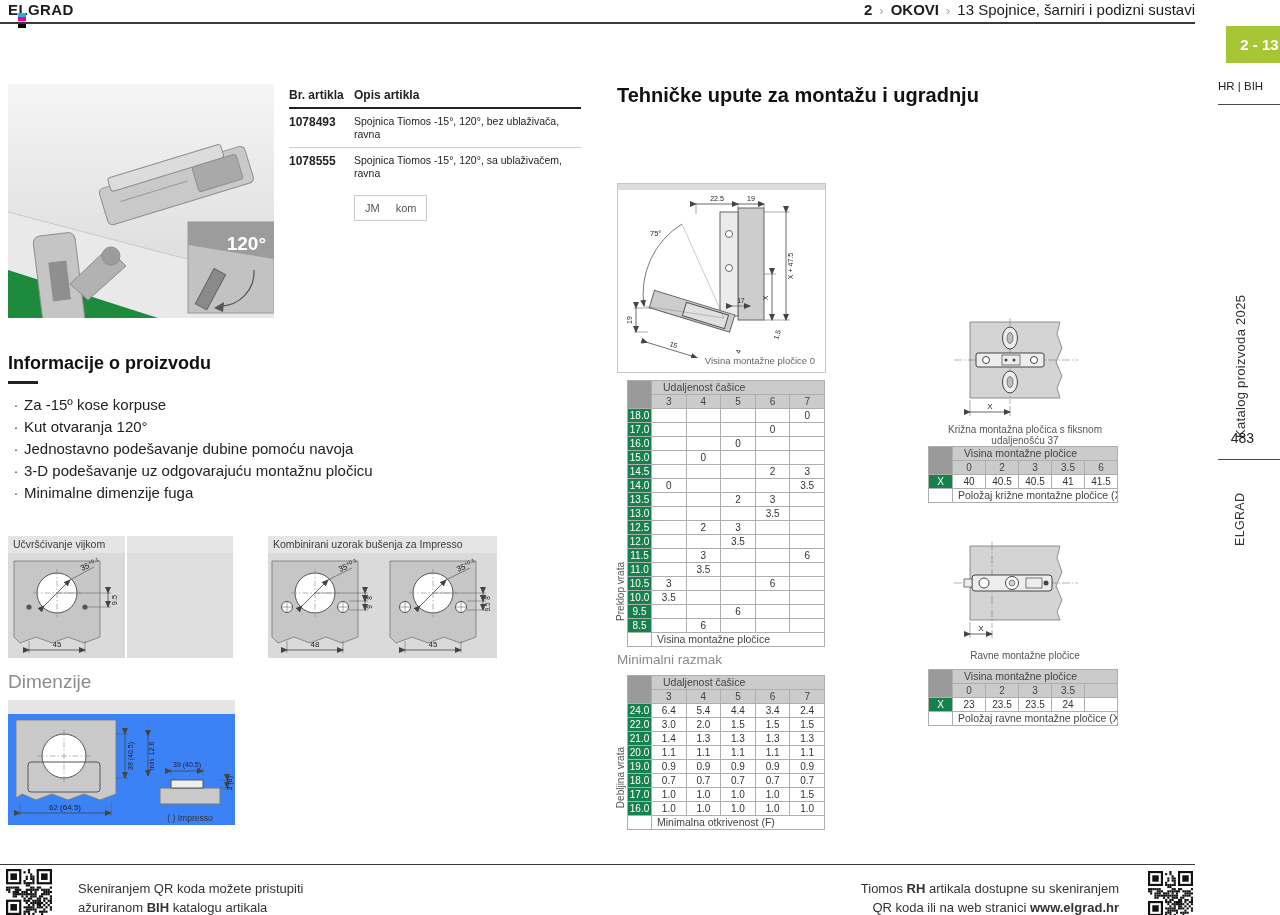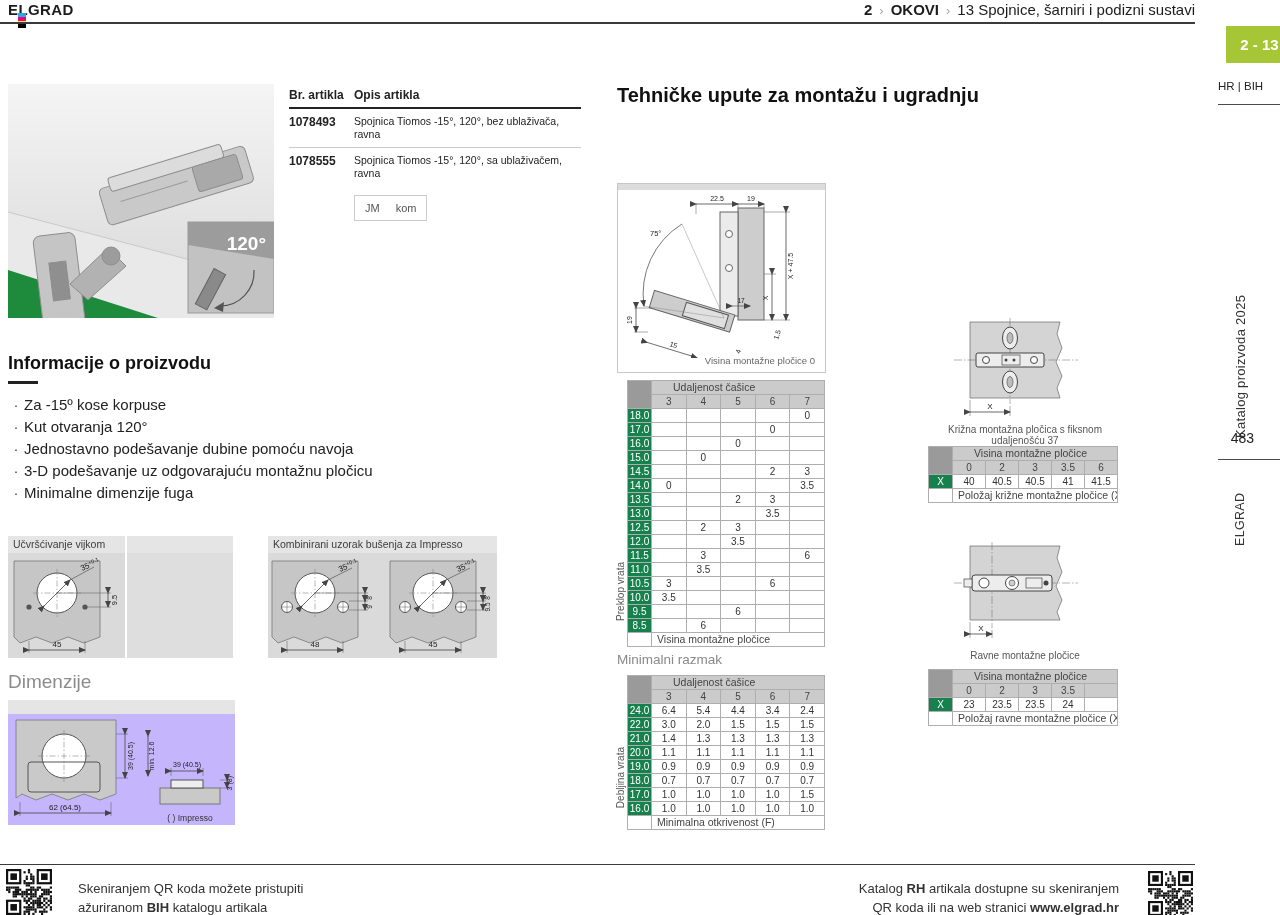--- a/index.html
+++ b/index.html
@@ -35,38 +35,38 @@
   .h-section{font-size:18px;font-weight:bold;color:#111}
   .dash{width:30px;height:2.5px;background:#222}
   .bullets{font-size:15px;color:#222}
   .bullet-item{display:flex;line-height:22px}
   .dot{width:16px;color:#444;text-align:center}
 
   
   .panel{position:absolute}
   .panel-title{background:#e5e5e5;height:17px;font-size:10.5px;color:#3c3c3c;padding:2px 5px;white-space:nowrap;overflow:hidden}
   .panel-body{background:#dadada;overflow:hidden}
-  .panel-body.light{background:#c4b5fd}
+  .panel-body.light{background:#3b82f6}
   .graytitle{color:#8c8c8c;font-size:19px}
   .subtitle-gray{color:#8a8a8a;font-size:13.5px}
   .smallcap{font-size:10px;color:#555;text-align:center}
   .techpanel{border:1px solid #c7c7c7;background:#fff}
   .techpanel .topstrip{height:6px;background:#dcdcdc}
   .tech-caption{position:absolute;right:10px;bottom:6px;font-size:9.5px;color:#666}
   .h-tech{font-size:20px;font-weight:bold;color:#111}
 
   
   .gridwrap{position:absolute}
   .side-label{position:absolute;left:0;bottom:26px;writing-mode:vertical-rl;transform:rotate(180deg);font-size:10px;color:#555}
   .gridhost{margin-left:12px}
   .gridhost.noml{margin-left:0}
   table.grid{border-collapse:collapse;width:100%;table-layout:fixed;background:#fff}
   table.grid td{border:1px solid #aeaeae;font-size:10px;line-height:13px;color:#333;text-align:center;height:13px;padding:0;white-space:nowrap;overflow:hidden}
   table.grid td.corner{background:var(--crngray,#9a9a9a);width:24px}
-  table.grid td.ghead{background:var(--hdrgray,#cbcbcb);text-align:left;padding-left:21px;font-size:10.5px;color:#444}
+  table.grid td.ghead{background:var(--hdrgray,#cbcbcb);text-align:left;padding-left:11px;font-size:10.5px;color:#444}
   table.grid td.chead{background:var(--hdrgray,#cbcbcb);color:#444}
   table.grid td.rlabel{background:var(--green,#17814d);color:#fff}
   table.grid td.gfoot{text-align:left;padding-left:5px;font-size:10.5px;color:#444}
   table.grid td.fblank{background:#fff}
 
   
   .foot-text{font-size:13px;line-height:19px;color:#333}
   .qr{display:block}
   svg text{font-family:"Liberation Sans","DejaVu Sans",sans-serif}
 </style>
@@ -880,21 +880,21 @@
         <rect fill="#111" x="35.04761904761905" y="4.380952380952381" width="6.571428571428572" height="6.571428571428572"></rect>
         <rect x="0" y="30.66666666666667" width="15.333333333333336" height="15.333333333333336"></rect>
         <rect fill="#fff" x="2.1904761904761907" y="32.85714285714286" width="10.952380952380953" height="10.952380952380953"></rect>
         <rect fill="#111" x="4.380952380952381" y="35.04761904761905" width="6.571428571428572" height="6.571428571428572"></rect>
       </svg></div>
   <div class="abs foot-text" style="left:78px;top:879px">
     <div>Skeniranjem QR koda možete pristupiti</div>
     <div><span>ažuriranom </span><span class="b">BIH</span><span> katalogu artikala</span></div>
   </div>
   <div class="abs foot-text" style="left:800px;top:879px;width:319px;text-align:right">
-    <div><span>Katalog </span><span class="b">RH</span><span> artikala dostupne su skeniranjem</span></div>
+    <div><span>Tiomos </span><span class="b">RH</span><span> artikala dostupne su skeniranjem</span></div>
     <div><span>QR koda ili na web stranici </span><span class="b">www.elgrad.hr</span></div>
   </div>
   <div class="abs qr" style="left:1148px;top:871px"><svg xmlns="http://www.w3.org/2000/svg" width="45" height="45" fill="#111">
         <rect x="21.4" y="0.0" width="2.1" height="2.1"></rect>
         <rect x="17.1" y="2.1" width="2.1" height="2.1"></rect>
         <rect x="21.4" y="2.1" width="2.1" height="2.1"></rect>
         <rect x="23.6" y="4.3" width="2.1" height="2.1"></rect>
         <rect x="19.3" y="6.4" width="2.1" height="2.1"></rect>
         <rect x="23.6" y="6.4" width="2.1" height="2.1"></rect>
         <rect x="25.7" y="6.4" width="2.1" height="2.1"></rect>

